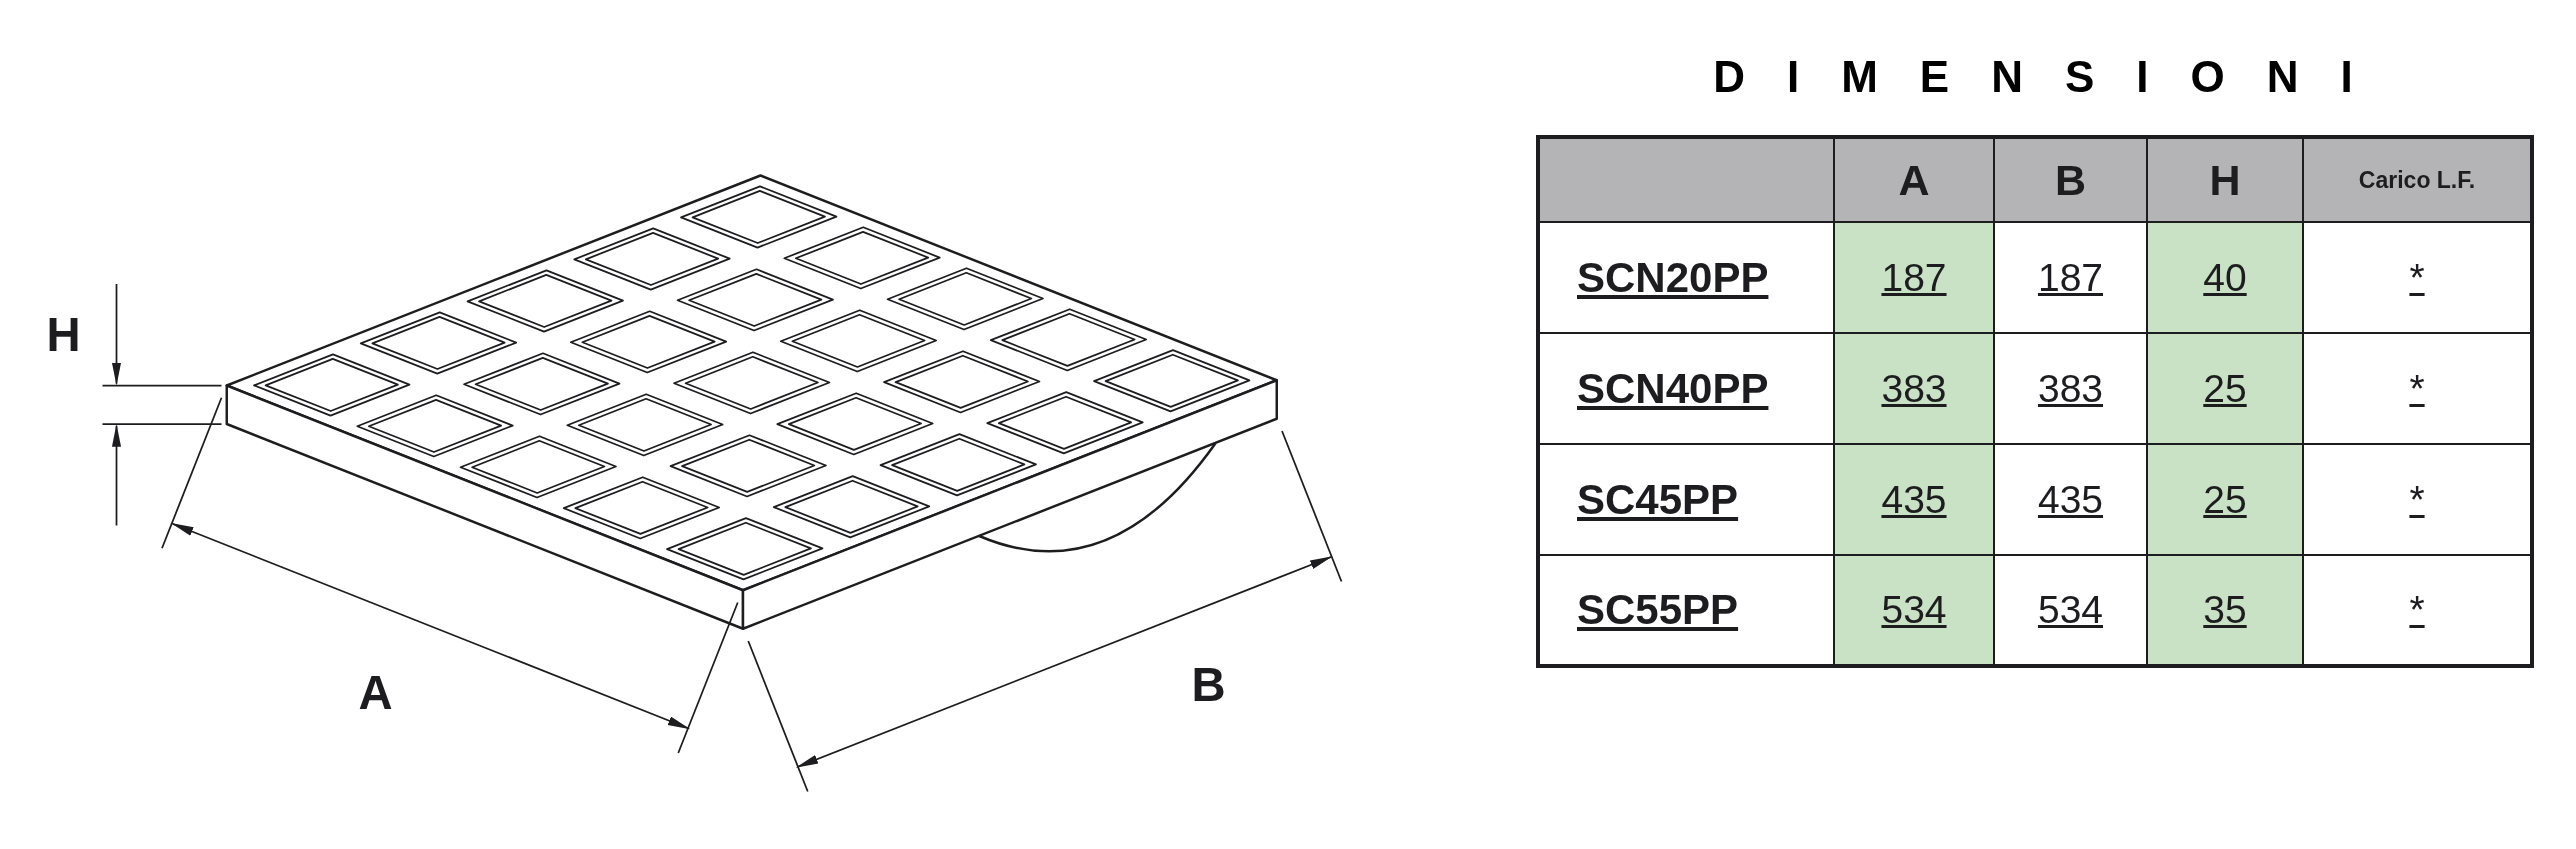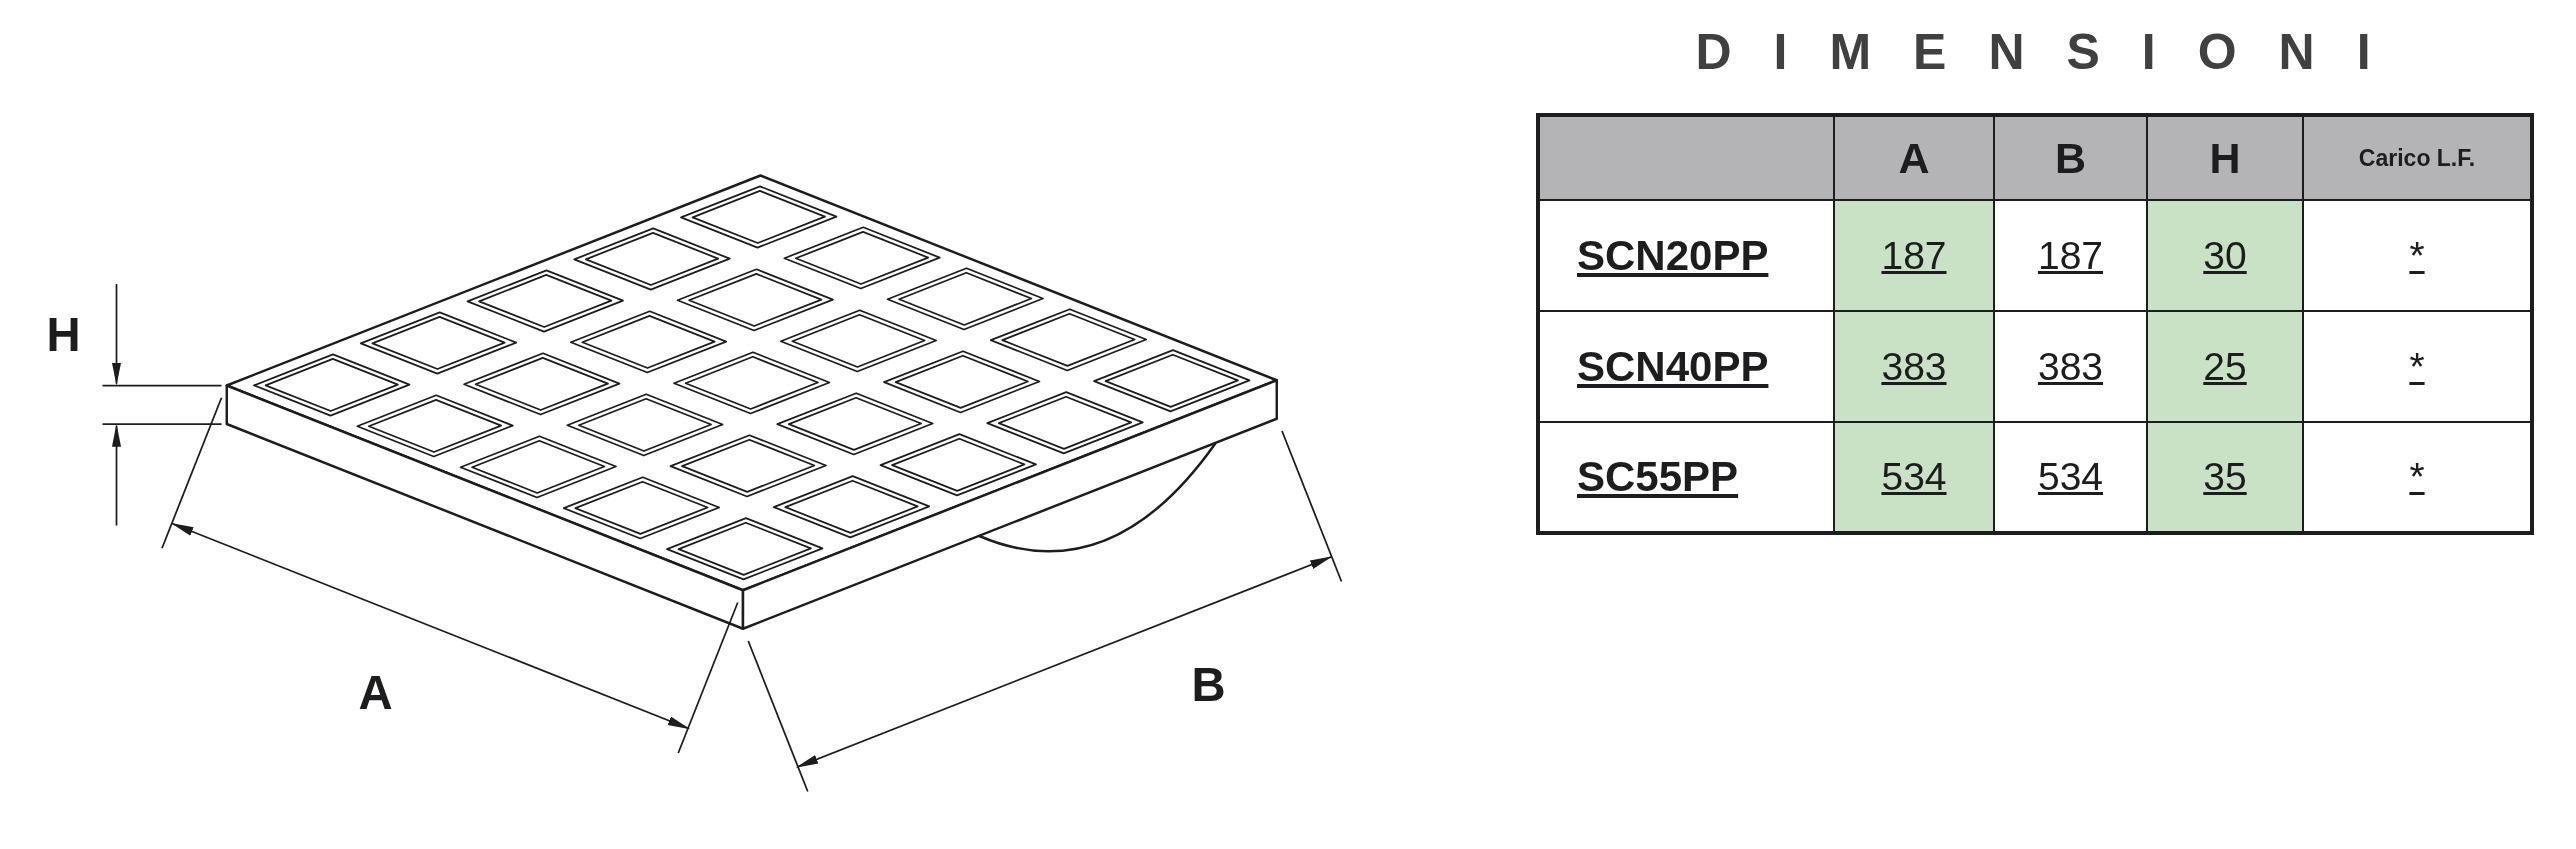--- a/index.html
+++ b/index.html
@@ -9,22 +9,22 @@
   }
   html,body{margin:0;padding:0;}
   body{
     width:2576px;height:850px;background:#ffffff;overflow:hidden;
     position:relative;font-family:"Liberation Sans",sans-serif;color:#1d1d1f;
   }
   .drawing{position:absolute;left:34px;top:158px;width:1348px;height:665px;}
   .drawing text{font-family:"Liberation Sans",sans-serif;font-weight:bold;font-size:27px;fill:#1d1d1f;}
   .table-wrap{position:absolute;left:1536px;top:27px;width:994px;}
   .title{
-    text-align:center;font-size:50px;font-weight:bold;line-height:1;
-    letter-spacing:42px;text-indent:42px;color:#404040;margin-bottom:36px;white-space:nowrap;
+    text-align:center;font-size:44px;font-weight:bold;line-height:1;
+    letter-spacing:42px;text-indent:42px;color:#000000;margin-bottom:36px;white-space:nowrap;margin-top:28px;
   }
   table.dims{
     border-collapse:collapse;table-layout:fixed;width:994px;
     border:4.7px solid var(--border);background:#ffffff;
   }
   table.dims th,table.dims td{
     border:2.7px solid var(--border);text-align:center;vertical-align:middle;
     padding:0;overflow:hidden;
   }
   table.dims thead th{
@@ -151,27 +151,34 @@
           <th>B</th>
           <th>H</th>
           <th class="load-col">Carico L.F.</th>
         </tr>
       </thead>
       <tbody>
         <tr>
           <td class="model">SCN20PP</td>
           <td class="green">187</td>
           <td>187</td>
-          <td class="green">30</td>
+          <td class="green">40</td>
           <td>*</td>
         </tr>
         <tr>
           <td class="model">SCN40PP</td>
           <td class="green">383</td>
           <td>383</td>
+          <td class="green">25</td>
+          <td>*</td>
+        </tr>
+        <tr>
+          <td class="model">SC45PP</td>
+          <td class="green">435</td>
+          <td>435</td>
           <td class="green">25</td>
           <td>*</td>
         </tr>
         <tr>
           <td class="model">SC55PP</td>
           <td class="green">534</td>
           <td>534</td>
           <td class="green">35</td>
           <td>*</td>
         </tr>

